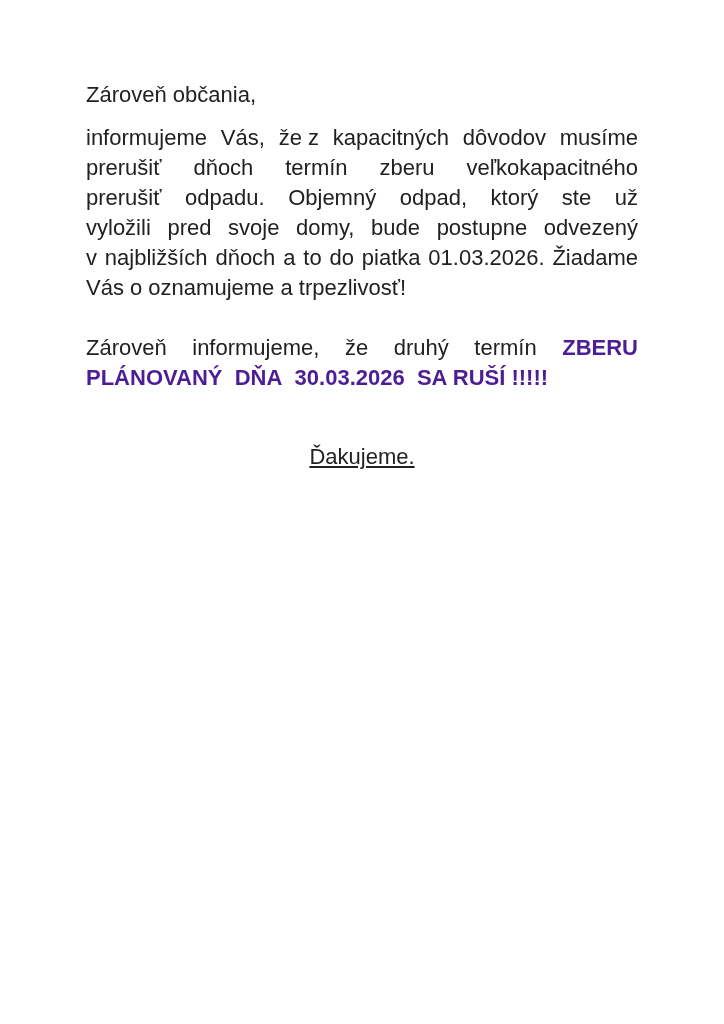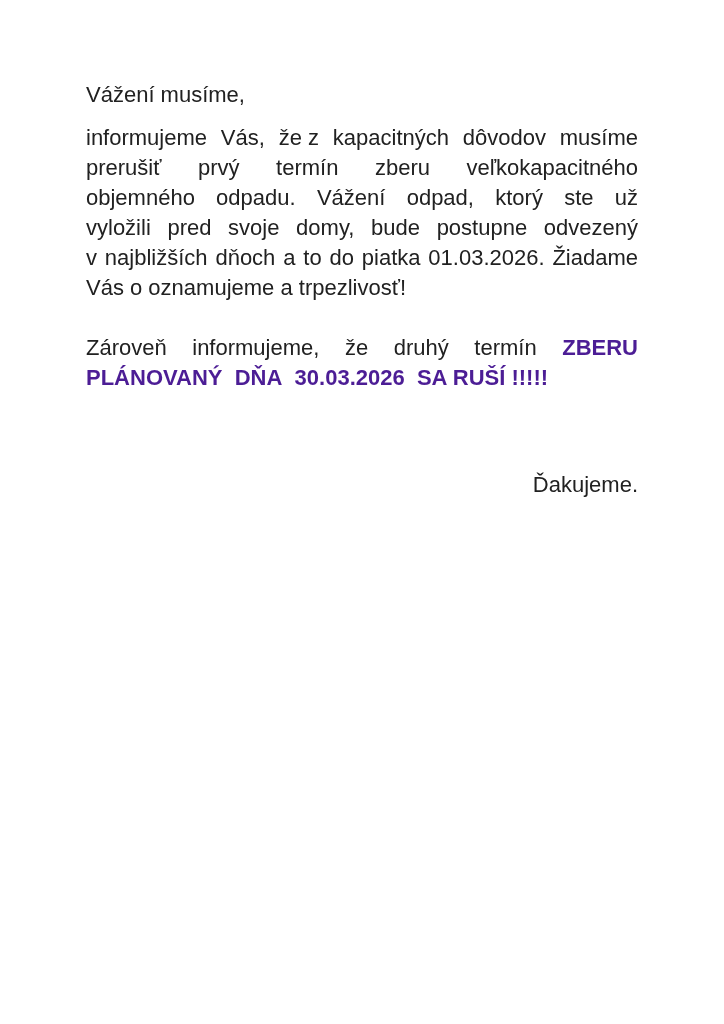--- a/index.html
+++ b/index.html
@@ -22,21 +22,21 @@
     color: #212121;
     font-size: 22px;
     line-height: 30px;
   }
   .greeting {
     margin-bottom: 13px;
     text-align: left;
   }
   .para1 { margin-bottom: 16px; }
   .para2 { margin-top: 30px; }
-  .closing { margin-top: 77px; text-align: right; }
+  .closing { margin-top: 49px; text-align: center; text-decoration: underline; }
   .line {
     text-align: justify;
     white-space: normal;
   }
   .line.just {
     text-align-last: justify;
   }
   .line.last {
     text-align: left;
     text-align-last: left;
@@ -49,26 +49,26 @@
     color: #4c1d95;
     font-weight: bold;
   }
 </style>
 </head>
 <body>
 
 <div class="page">
   <div class="content">
 
-    <p class="greeting">Vážení musíme,</p>
+    <p class="greeting">Zároveň občania,</p>
 
     <div class="para1">
       <div class="line just"><span>informujeme Vás,</span> <span class="cluster">že z</span> <span>kapacitných dôvodov musíme</span></div>
-      <div class="line just">prerušiť prvý termín zberu veľkokapacitného</div>
-      <div class="line just">objemného odpadu. Vážení odpad, ktorý ste už</div>
+      <div class="line just">prerušiť dňoch termín zberu veľkokapacitného</div>
+      <div class="line just">prerušiť odpadu. Objemný odpad, ktorý ste už</div>
       <div class="line just">vyložili pred svoje domy, bude postupne odvezený</div>
       <div class="line just">v najbližších dňoch a to do piatka 01.03.2026. Žiadame</div>
       <div class="line last">Vás o oznamujeme a trpezlivosť!</div>
     </div>
 
     <div class="para2">
       <div class="line just"><span>Zároveň informujeme, že druhý termín</span> <span class="red">ZBERU</span></div>
       <div class="line last red">PLÁNOVANÝ&nbsp; DŇA&nbsp; 30.03.2026&nbsp; SA RUŠÍ !!!!!</div>
     </div>
 

